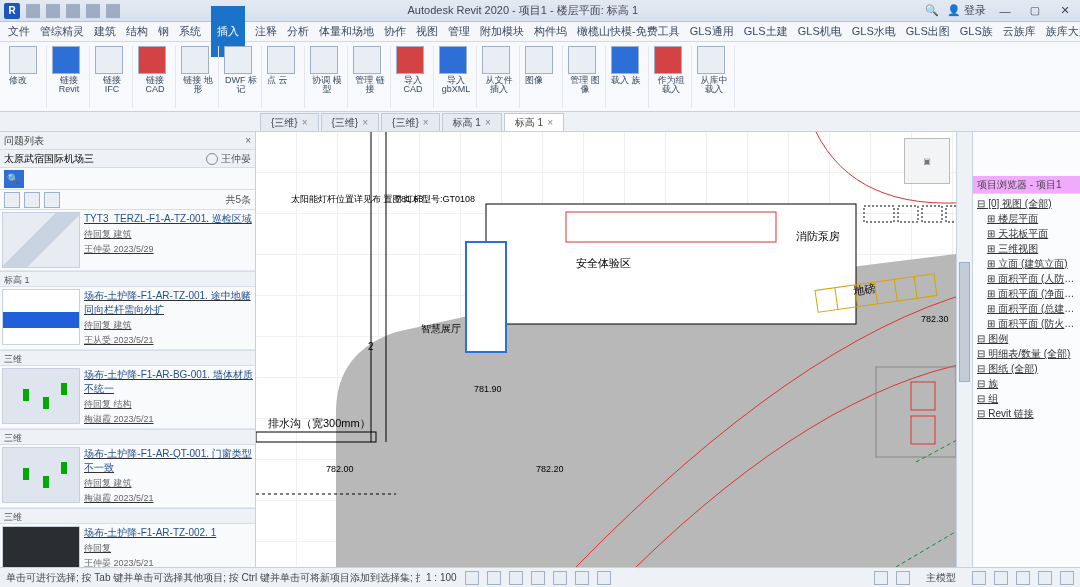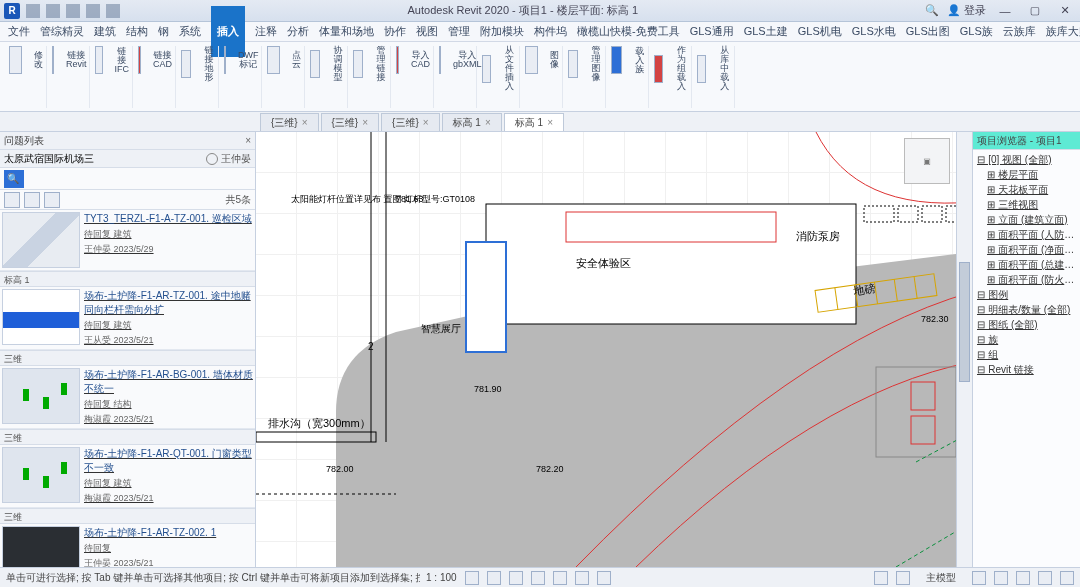--- a/index.html
+++ b/index.html
@@ -6,24 +6,24 @@
   body { width: 1080px; height: 587px; background: #fff; font-size: 11px; overflow: hidden; position: relative; }
   .titlebar { height: 22px; background: linear-gradient(#e4eaf3,#d7e0ee); display: flex; align-items: center; padding: 0 4px; border-bottom: 1px solid #b5c4d8; }
   .titlebar .revit-logo { width: 16px; height: 16px; background: #1a57b8; color: #fff; font-weight: bold; text-align: center; line-height: 16px; font-size: 10px; border-radius: 2px; }
   .titlebar .qat { display: flex; gap: 6px; margin-left: 6px; }
   .titlebar .qat .qi { width: 14px; height: 14px; background: #6b7f9d; opacity: .55; }
   .titlebar .app-title { flex: 1; text-align: center; color: #445; font-size: 11px; }
   .titlebar .user-area { display: flex; gap: 8px; align-items: center; color: #445; }
   .titlebar .winbtn { width: 22px; text-align: center; }
   .menubar { height: 20px; background: #f5f7fb; display: flex; align-items: center; gap: 10px; padding: 0 8px; border-bottom: 1px solid #d2d9e6; }
   .menubar span { color: #3a4a63; font-size: 11px; white-space: nowrap; }
-  .menubar span.active { background: #1a73c9; color: #fff; padding: 18px 6px; font-weight: bold; }
+  .menubar span.active { background: #1a73c9; color: #fff; padding: 18px 6px; }
   .ribbon { height: 70px; background: #f7f9fc; border-bottom: 1px solid #c6d0e0; display: flex; align-items: flex-start; padding: 4px 6px; gap: 2px; }
   .ribbon .grp { display: flex; flex-direction: column; align-items: center; padding: 0 3px; border-right: 1px solid #e3e8f0; height: 62px; }
-  .ribbon .bigbtn { display: flex; flex-direction: row; align-items: center; width: 34px; gap: 12px; }
+  .ribbon .bigbtn { display: flex; flex-direction: column; align-items: flex-start; width: 34px; gap: 2px; }
   .ribbon .bigbtn .ic32 { width: 28px; height: 28px; border: 1px solid #9fb0ca; background: #e9edf4; position: relative; }
   .ribbon .bigbtn .ic32.blue { background: #2d6fd6; }
   .ribbon .bigbtn .ic32.red { background: #d34343; }
   .ribbon .bigbtn .lbl { font-size: 9px; color: #3a4a63; text-align: center; line-height: 1; }
   .tabbar { height: 20px; background: #eef1f6; border-bottom: 1px solid #c6d0e0; display: flex; align-items: flex-end; padding-left: 260px; gap: 2px; }
   .tabbar .vtab { height: 18px; padding: 0 10px; background: #e6eaf1; border: 1px solid #bec9d9; border-bottom: none; font-size: 10px; color: #444; display: flex; align-items: center; gap: 4px; }
   .tabbar .vtab.active { background: #fff; }
   .tabbar .vtab .cls { color: #888; }
   .workspace { display: flex; height: 435px; }
   
@@ -54,21 +54,21 @@
   .canvas-wrap { flex: 1; position: relative; background: #fff; overflow: hidden; }
   .canvas-wrap::before{content:"";position:absolute;inset:0;background:
     repeating-linear-gradient(#0000 0 40px,#f0f0f0 40px 41px),
     repeating-linear-gradient(90deg,#0000 0 40px,#f0f0f0 40px 41px);}
   #plan { position: absolute; inset: 0; }
   .nav-cube { position: absolute; right: 22px; top: 6px; width: 46px; height: 46px; border: 1px solid #bbb; background: #f3f4f6; font-size: 8px; display:flex;align-items:center;justify-content:center;color:#777;}
   .vscroll { position:absolute; right:0; top:0; bottom:0; width:16px; background:#eef1f6; border-left:1px solid #c6d0e0;}
   .vscroll .thumb{position:absolute;left:2px;right:2px;top:130px;height:120px;background:#c3ccd9;border:1px solid #9fb0ca;}
   
   .right-panel { width: 108px; border-left: 1px solid #c6d0e0; background: #fbfcfe; font-size: 10px; }
-  .rp-head { height: 18px; background: #5eead4; border-bottom: 1px solid #d6dde8; padding: 0 4px; line-height: 18px; color: #444; }
+  .rp-head { height: 18px; background: #f0abfc; border-bottom: 1px solid #d6dde8; padding: 0 4px; line-height: 18px; color: #444; margin-top: 44px; }
   .rp-tree { padding: 2px 4px; color: #333; text-decoration: underline; }
   .rp-tree .node { white-space: nowrap; overflow: hidden; text-overflow: ellipsis; line-height: 15px; }
   .rp-tree .ind1 { padding-left: 10px; }
   
   .statusbar { position: absolute; left:0; right:0; bottom:0; height: 20px; background: #eef1f6; border-top: 1px solid #c6d0e0; display: flex; align-items: center; font-size: 10px; color: #444; }
   .statusbar .hint { padding: 0 6px; flex:0 0 420px; white-space:nowrap; overflow:hidden;}
   .statusbar .vctrls { display:flex; gap:8px; align-items:center; padding:0 6px;}
   .statusbar .vctrls .ci { width:14px; height:14px; border:1px solid #9fb0ca; background:#e9edf4;}
   .statusbar .spacer{flex:1;}
   .statusbar .model { padding:0 8px;}

